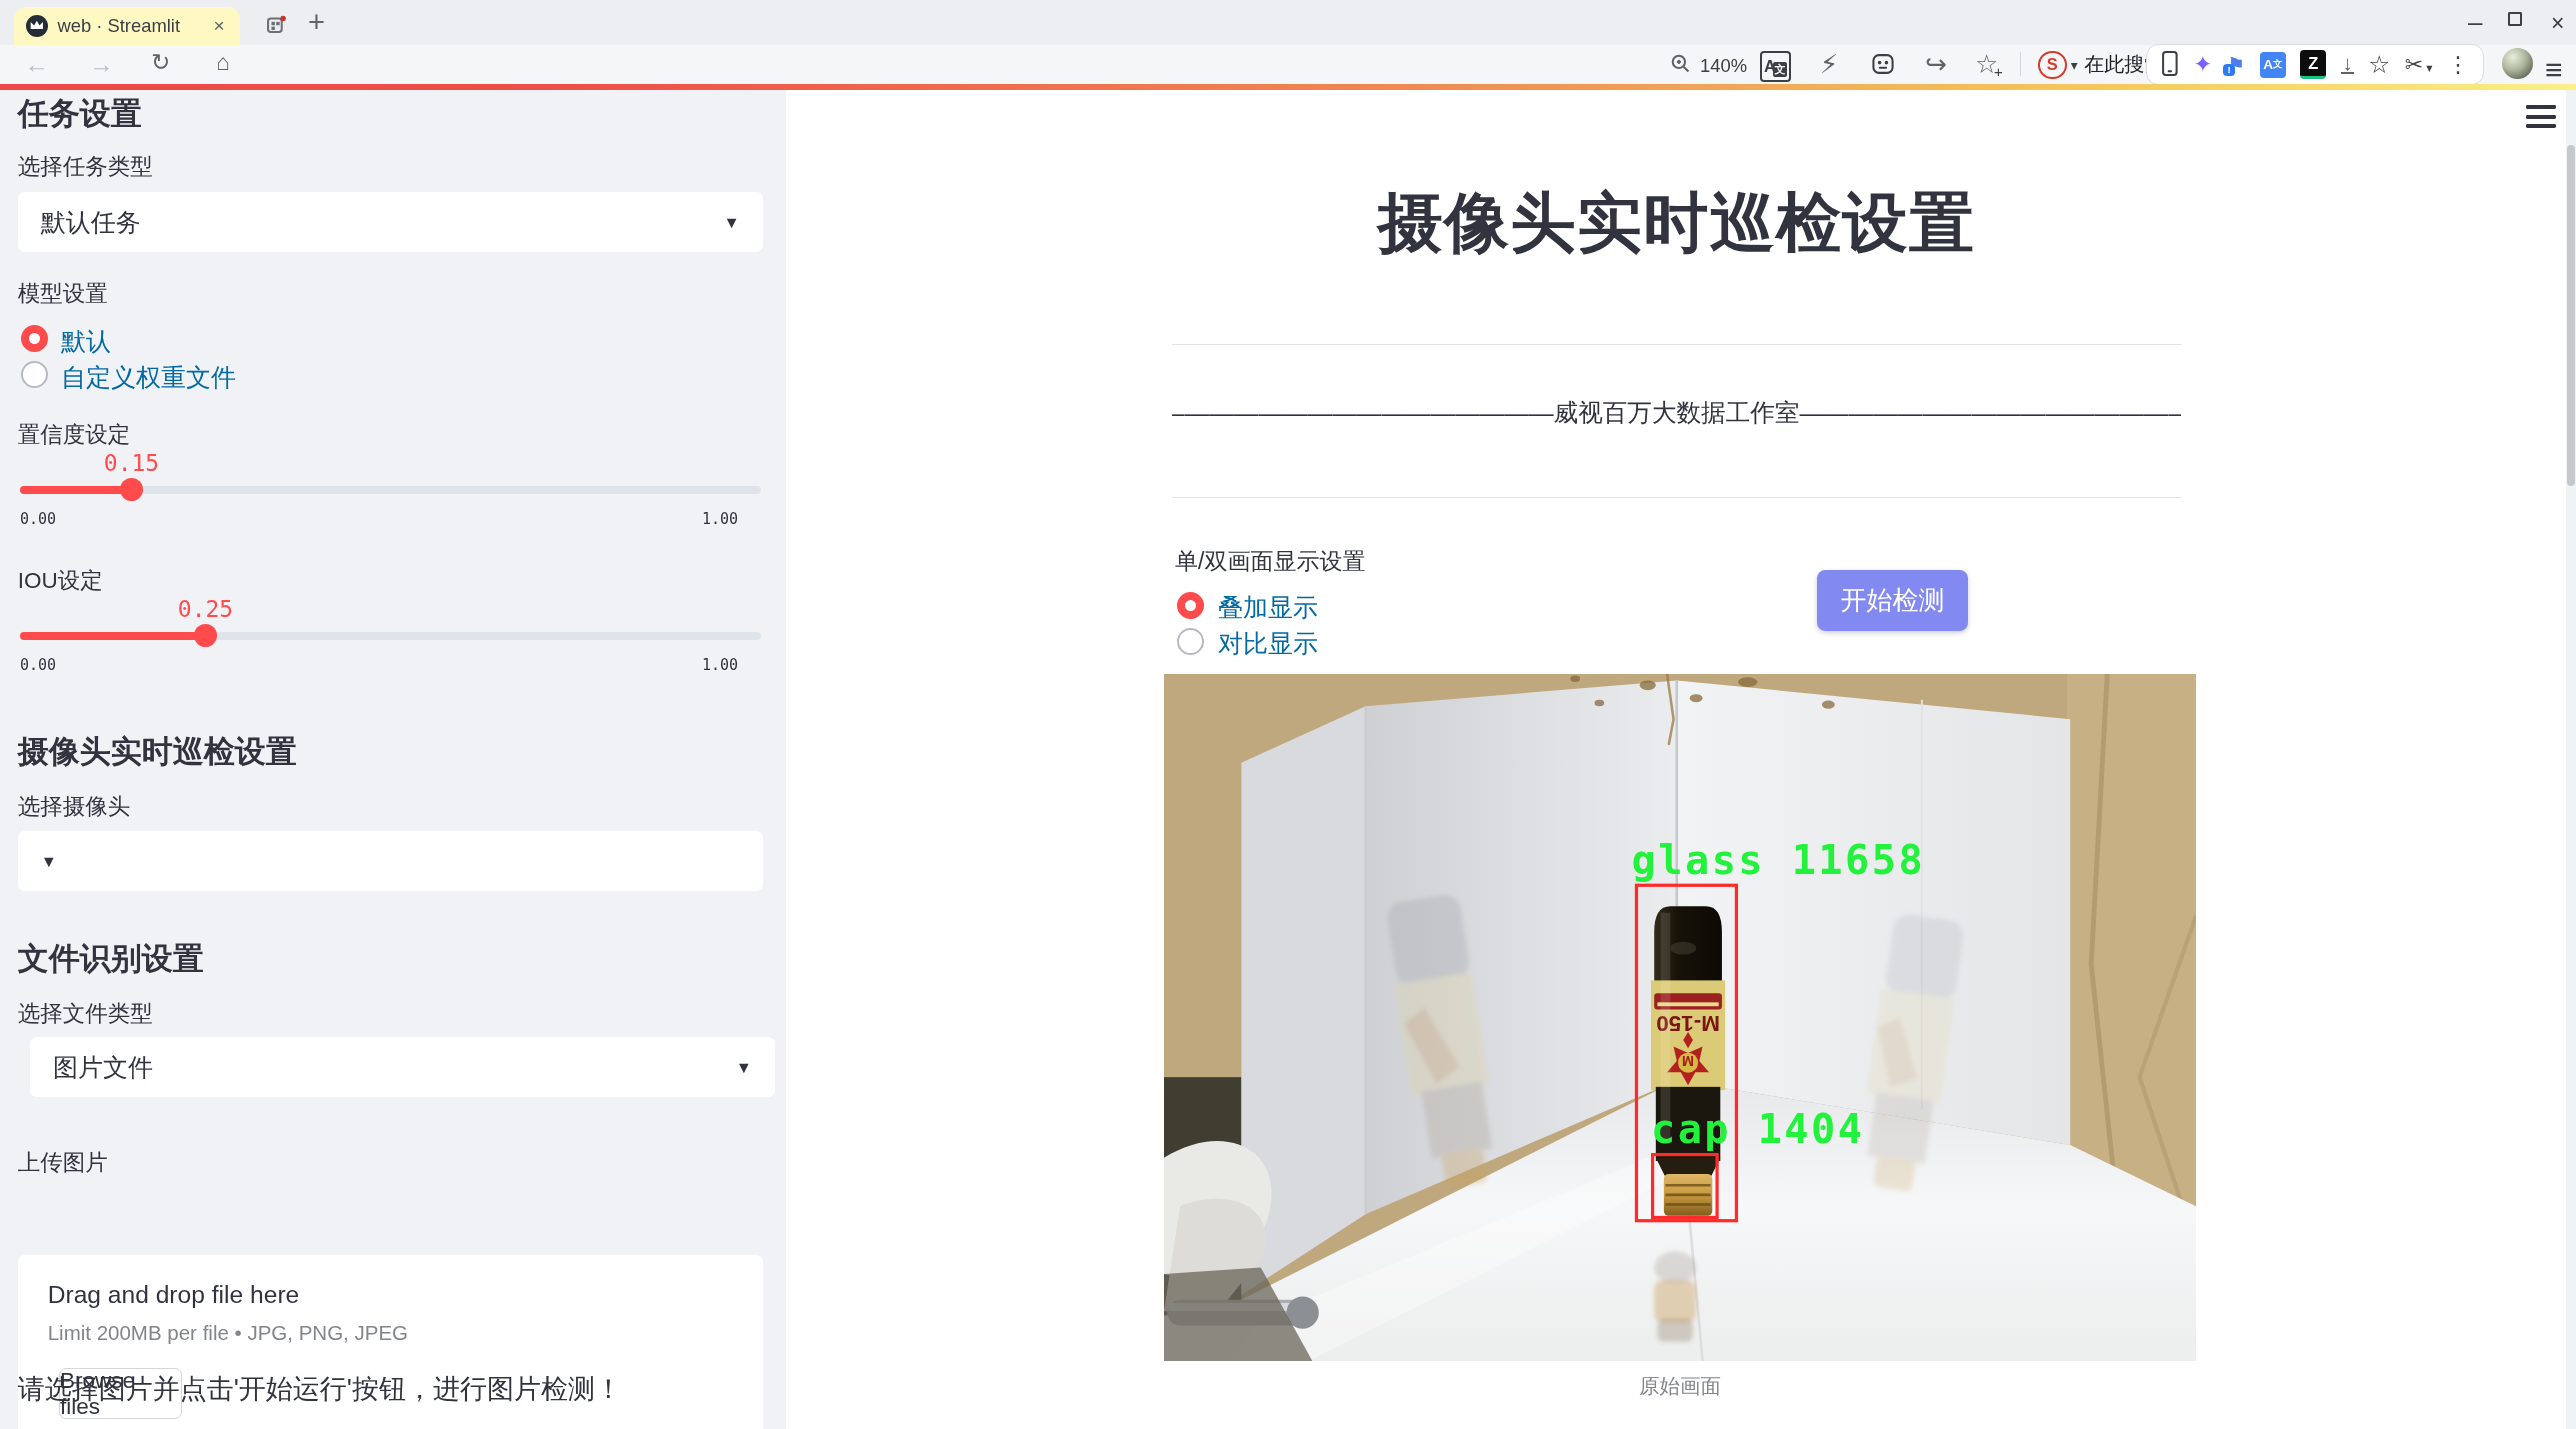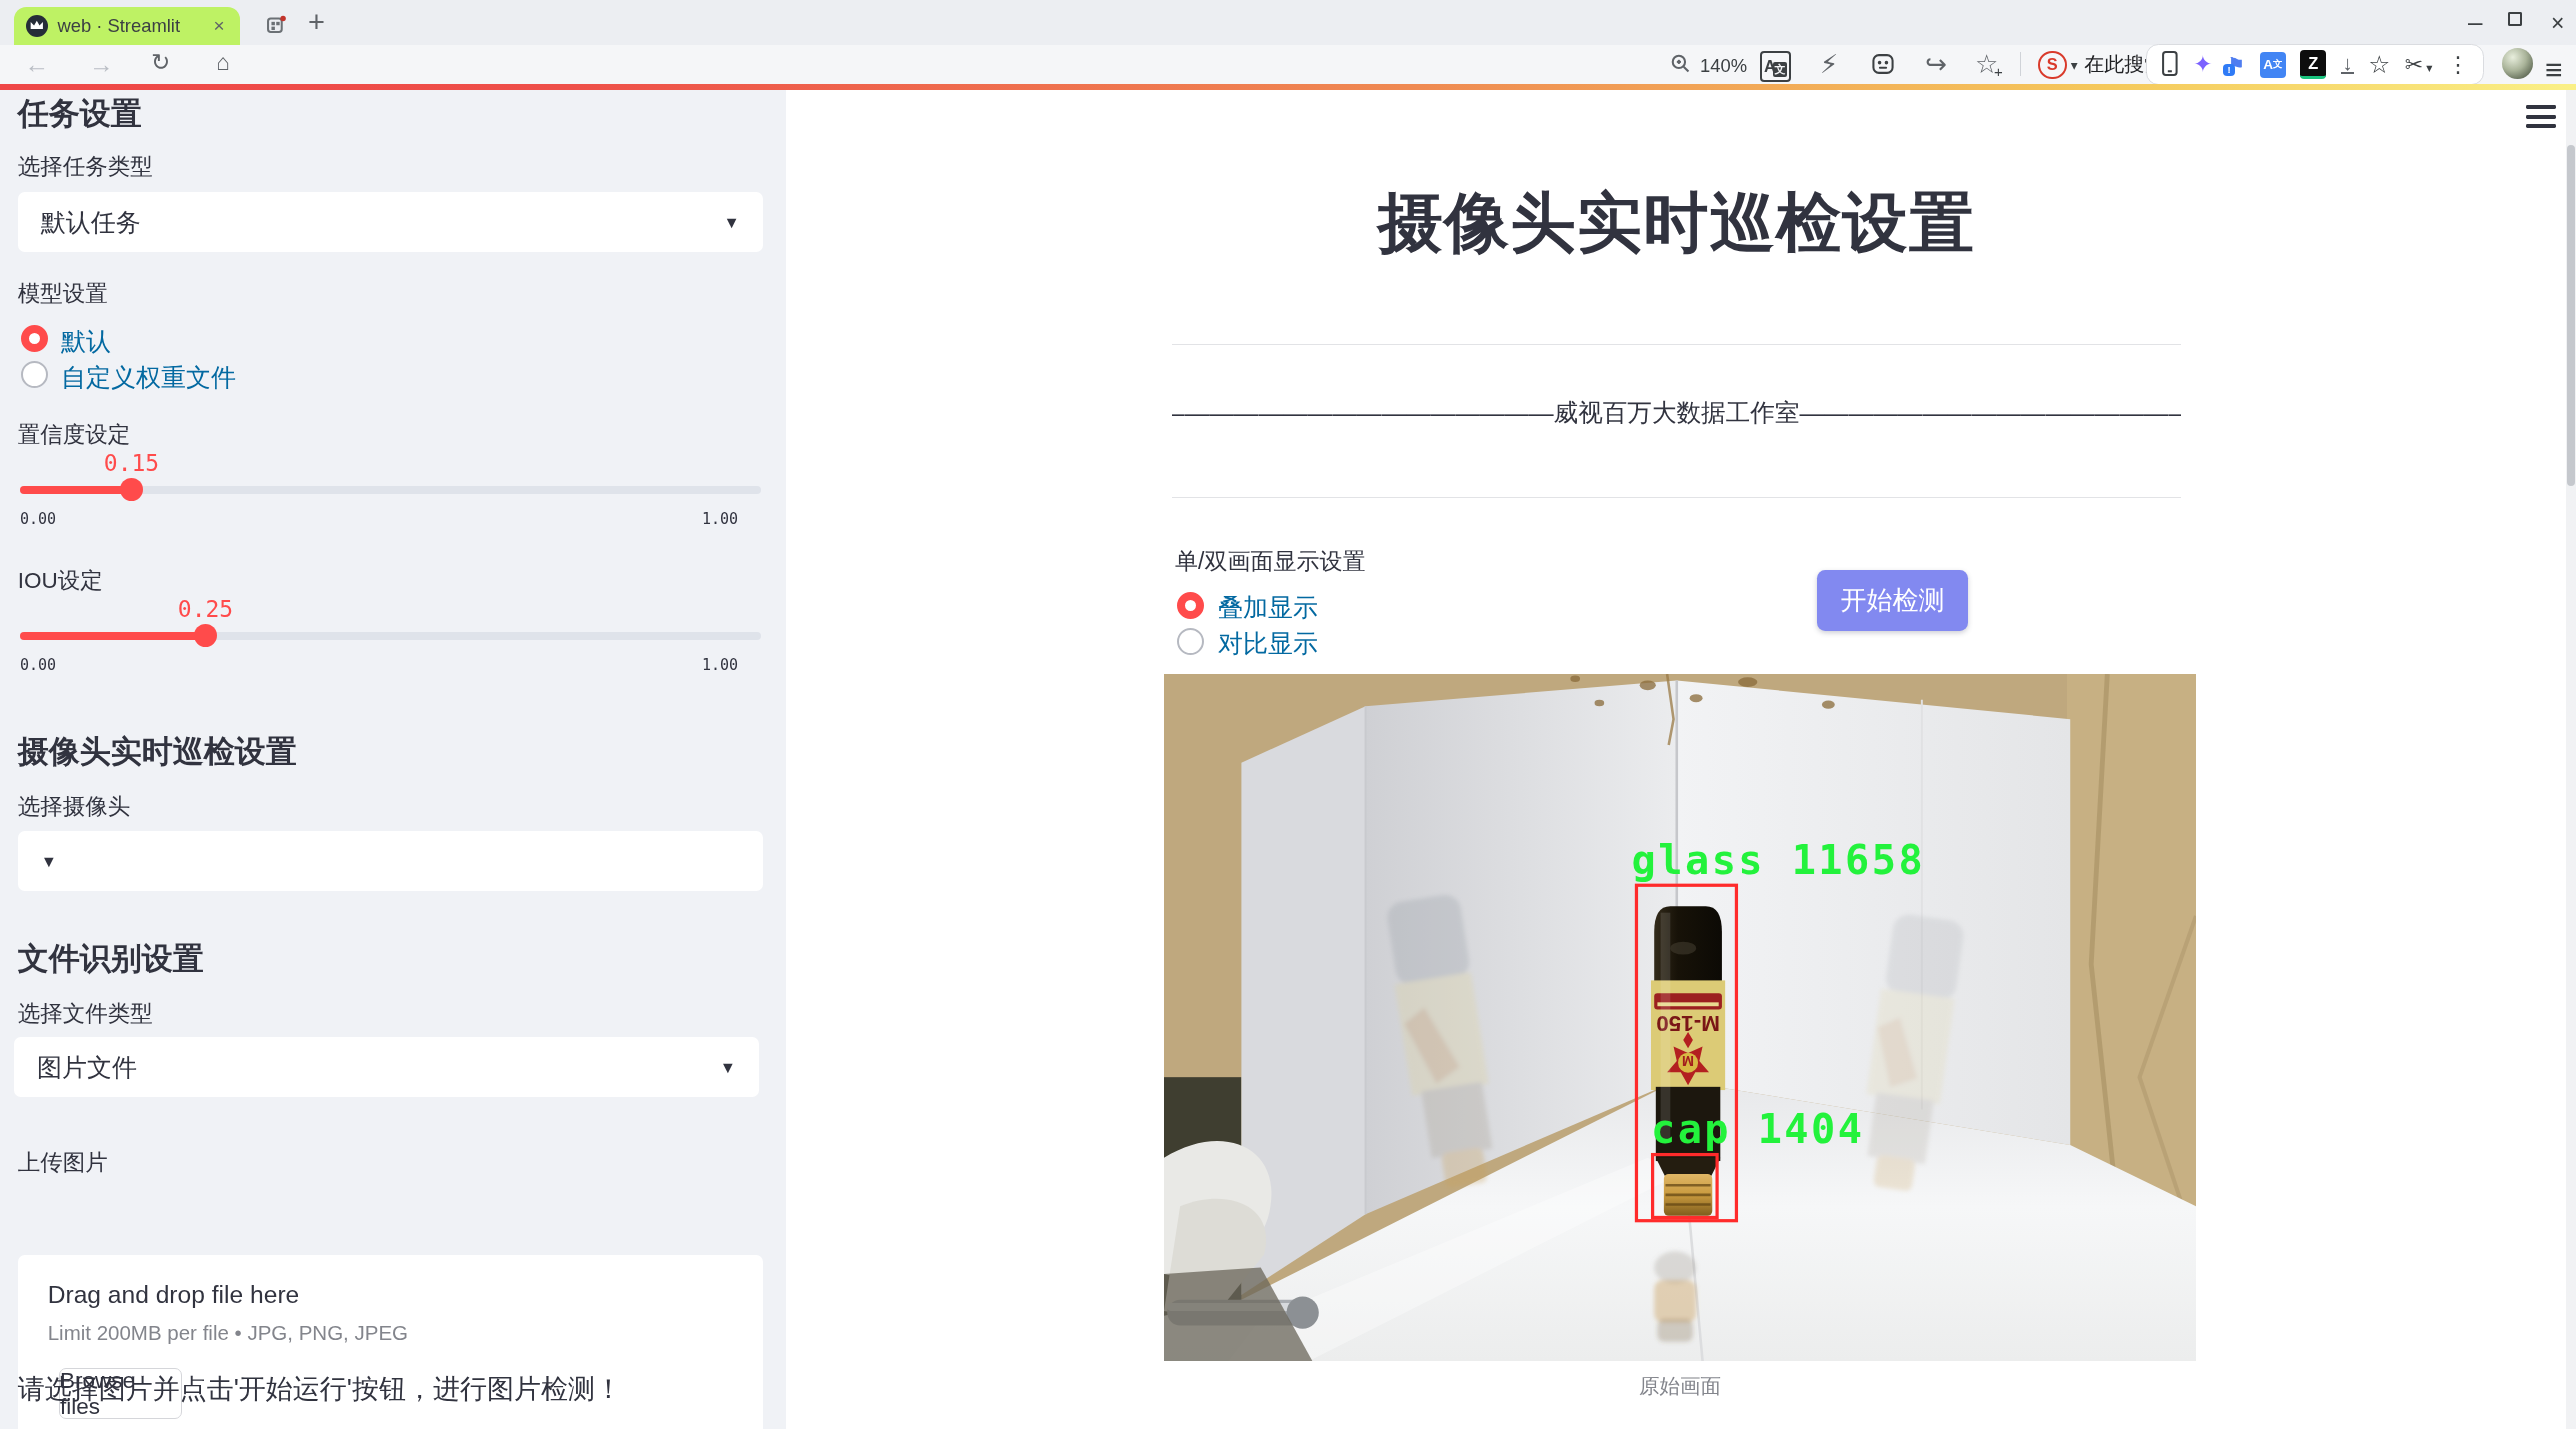--- a/index.html
+++ b/index.html
@@ -2,21 +2,21 @@
 <html style="font-size:11px"><head>
 <meta charset="utf-8">
 <style>
   html,body{margin:0;padding:0;background:#dfe1e5;}
   .screen{position:relative;width:2576px;height:1430px;overflow:hidden;background:#fff;
     font-family:"Liberation Sans","DejaVu Sans",sans-serif;color:#31333f;}
   .abs{position:absolute;}
 
   
   .tabstrip{position:absolute;left:0;top:0;width:2576px;height:45px;background:#eceef2;}
-  .tab{position:absolute;left:13.6px;top:6.8px;width:226px;height:38px;background:#bef264;
+  .tab{position:absolute;left:13.6px;top:6.8px;width:226px;height:38px;background:#fef9c3;
     border-radius:12.3px 12.3px 0 0;display:flex;align-items:center;padding:0 12.3px;box-sizing:border-box;}
   .favicon{width:22px;height:22px;border-radius:50%;background:#262d38;display:flex;align-items:center;justify-content:center;flex:0 0 22px;}
   .tab-title{font-size:18.4px;color:#3c4043;margin-left:9.5px;flex:1;white-space:nowrap;overflow:hidden;}
   .tab-close{font-size:19px;color:#5f6368;padding:0 2.7px;}
   .chromeicon{color:#5f6368;font-size:23px;line-height:1;}
   .toolbar{position:absolute;left:0;top:45px;width:2576px;height:39px;background:#f5f6f8;}
   .addr{position:absolute;left:267px;top:49px;width:1375px;height:31px;background:#fff;border-radius:16.4px;
     display:flex;align-items:center;padding:0 13.6px;box-sizing:border-box;}
   .addr-text{font-size:20px;color:#202124;margin-left:9.5px;}
   .decoration{position:absolute;left:0;top:84px;width:2576px;height:6.1px;
@@ -210,21 +210,21 @@
     <div class="scale mono" style="left:702px;top:566px;">1.00</div>
 
     <div class="abs h1" style="left:17.7px;top:641px;">摄像头实时巡检设置</div>
     <div class="abs lbl" style="left:17.7px;top:701px;">选择摄像头</div>
     <div class="selbox" style="left:17.7px;top:741px;">
       <span class="caret">▼</span>
     </div>
 
     <div class="abs h1" style="left:17.7px;top:848px;">文件识别设置</div>
     <div class="abs lbl" style="left:17.7px;top:908px;">选择文件类型</div>
-    <div class="selbox" style="left:14px;top:947px;align-items:center;">
+    <div class="selbox" style="left:30px;top:947px;align-items:center;">
       <span class="val">图片文件</span>
       <span class="caret">▼</span>
     </div>
 
     <div class="abs lbl" style="left:17.7px;top:1057px;">上传图片</div>
     <div class="dropzone">
       <div style="font-size:24.6px;color:#31333f;">Drag and drop file here</div>
       <div style="font-size:20.5px;color:#83858c;margin-top:12.3px;">Limit 200MB per file • JPG, PNG, JPEG</div>
     </div>
     <div class="browse">Browse files</div>

